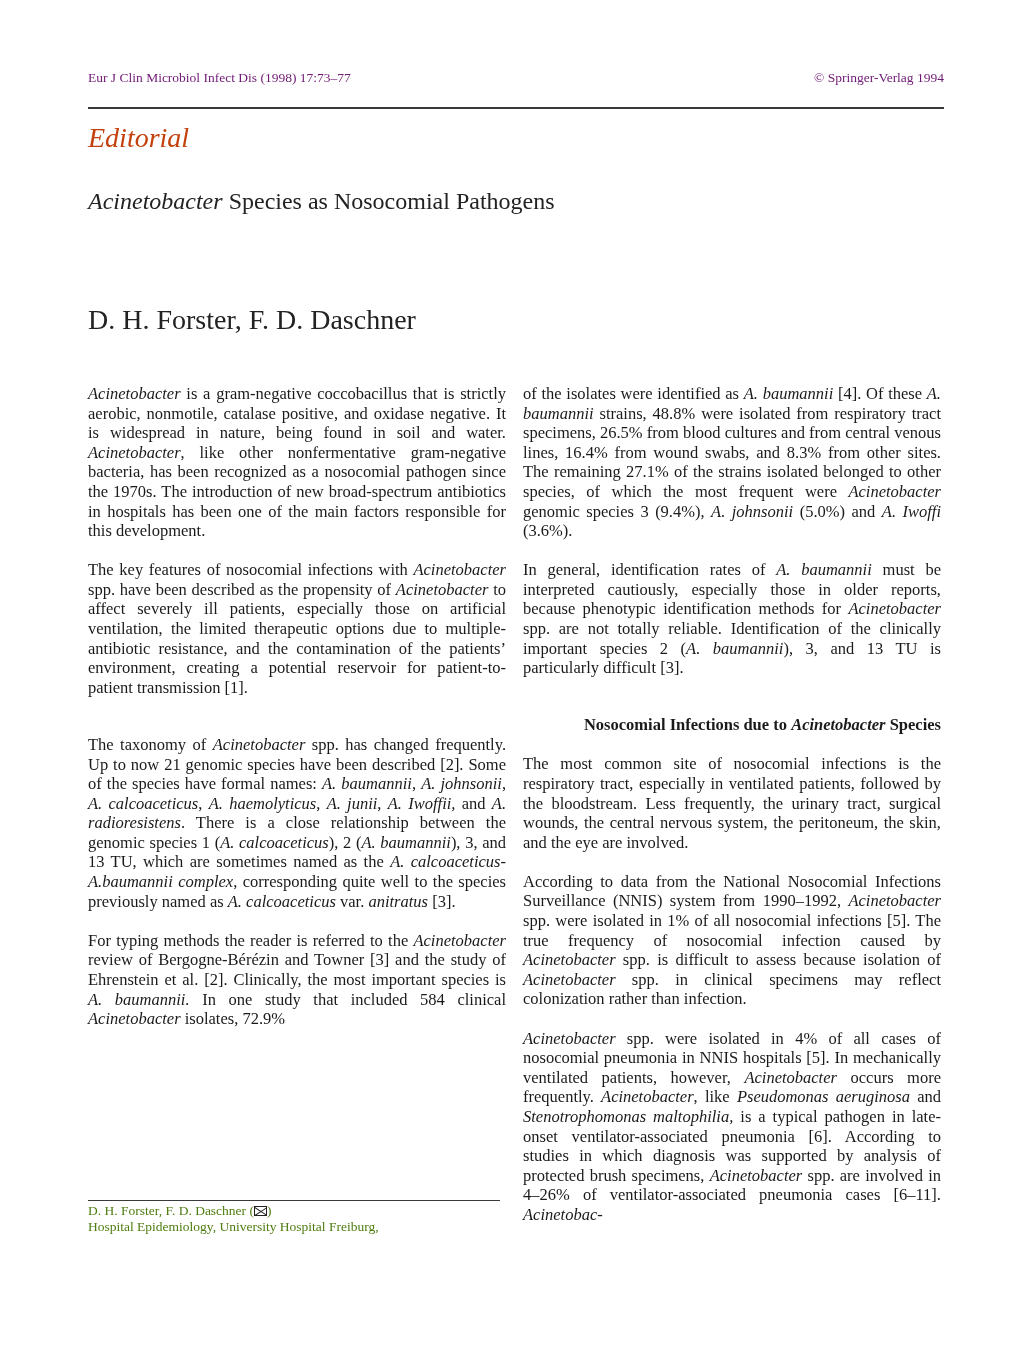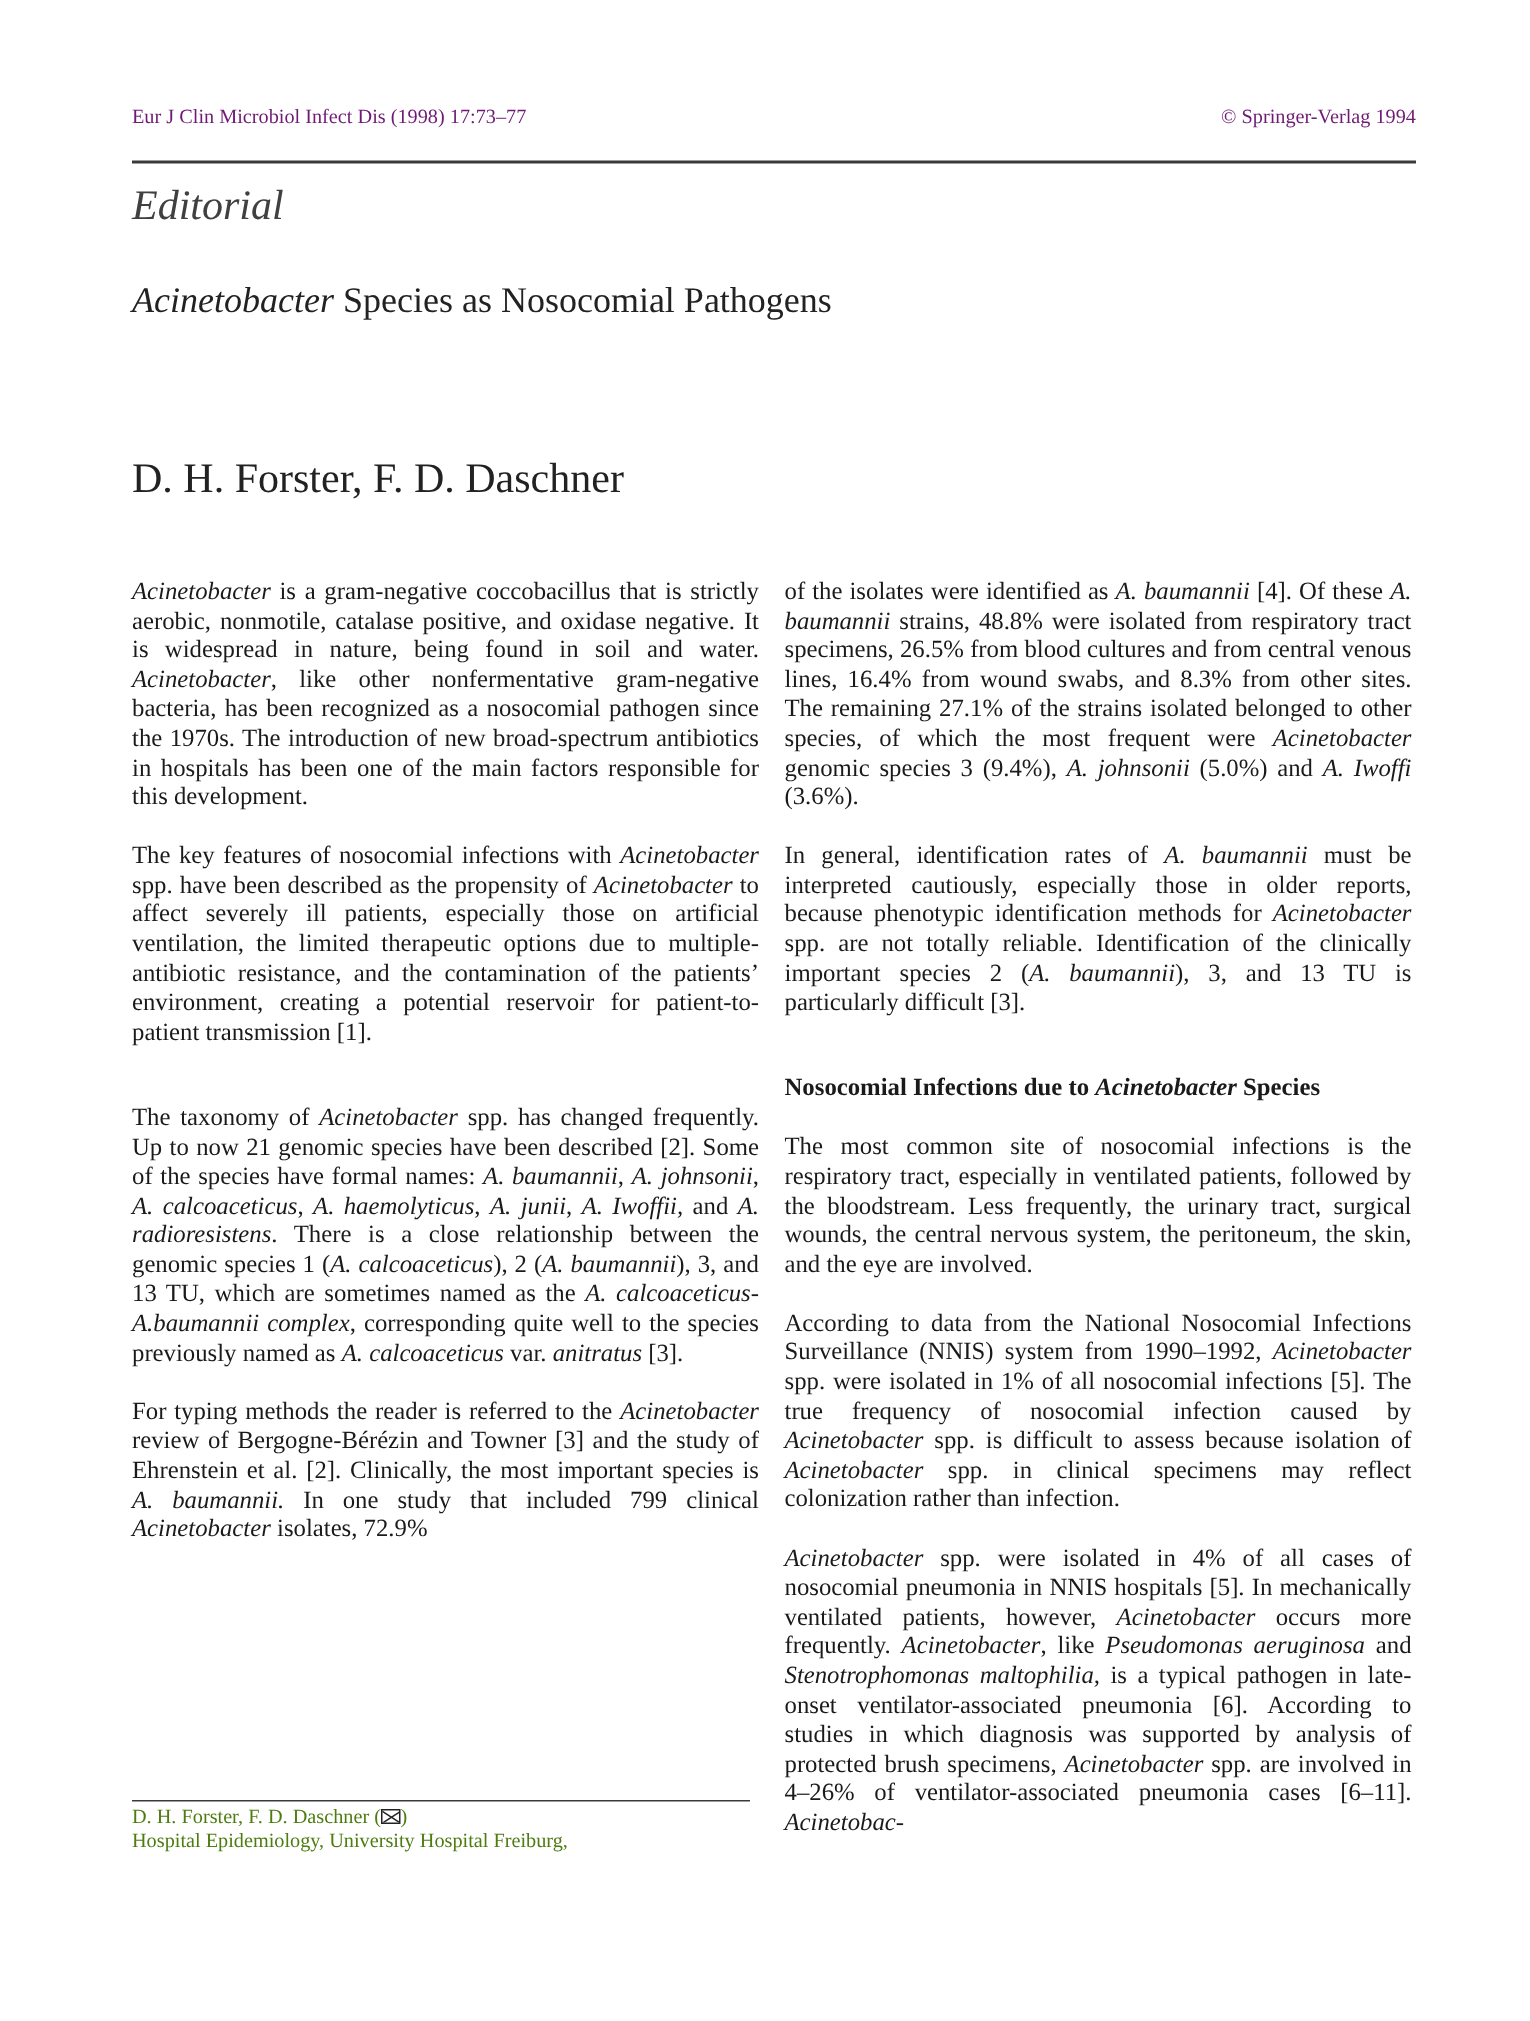--- a/index.html
+++ b/index.html
@@ -11,38 +11,38 @@
     position: absolute; left: 88px; top: 70px; width: 856px; height: 20px;
     font-size: 13.5px; color: #701a75;
   }
   .running-header .left { position: absolute; left: 0; top: 0; }
   .running-header .right { position: absolute; right: 0; top: 0; }
   .header-rule {
     position: absolute; left: 88px; top: 107px; width: 856px; height: 0;
     border-top: 2px solid #3a3a3a;
   }
   .section-label {
-    position: absolute; left: 88px; top: 122px; font-size: 28px; font-style: italic; color: #404040;
+    position: absolute; left: 88px; top: 122px; font-size: 28px; font-style: italic; color: #c2410c;
   }
   .title {
     position: absolute; left: 88px; top: 188px; font-size: 24px; color: #222; white-space: nowrap;
   }
   .title i { font-style: italic; }
   .authors {
     position: absolute; left: 88px; top: 304px; font-size: 28px; color: #222;
   }
   .col {
     position: absolute; top: 384px; width: 418px;
     font-size: 16.5px; line-height: 19.6px; text-align: justify; hyphens: manual;
   }
   .col.left { left: 88px; }
   .col.right { left: 523px; }
   .col p { margin: 0 0 19.5px 0; }
   .col h2 {
-    font-size: 16.5px; font-weight: bold; line-height: 19.6px; margin: 0 0 19.5px 0; text-align: left;
+    font-size: 16.5px; font-weight: bold; line-height: 19.6px; margin: 0 0 19.5px 0; text-align: right;
   }
   .col h2 i { font-style: italic; }
   .spacer-18 { height: 18px; }
   .footnote {
     position: absolute; left: 88px; top: 1200px; width: 412px;
     border-top: 1.5px solid #3a3a3a; padding-top: 2px;
     font-size: 13.5px; line-height: 16px; color: #4d7c0f;
   }
   .footnote div { white-space: nowrap; }
   .mail-icon {
@@ -68,21 +68,21 @@
 
 <div class="title"><i>Acinetobacter</i><span> Species as Nosocomial Pathogens</span></div>
 
 <div class="authors">D. H. Forster, F. D. Daschner</div>
 
 <div class="col left">
   <p><i>Acinetobacter</i><span> is a gram-negative coccobacillus that is strictly aerobic, nonmotile, catalase positive, and oxi­dase negative. It is widespread in nature, being found in soil and water. </span><i>Acinetobacter</i><span>, like other nonfermenta­tive gram-negative bacteria, has been recognized as a nosocomial pathogen since the 1970s. The introduction of new broad-spectrum antibiotics in hospitals has been one of the main factors responsible for this develop­ment.</span></p>
   <p><span>The key features of nosocomial infections with </span><i>Acineto­bacter</i><span> spp. have been described as the propensity of </span><i>Acinetobacter</i><span> to affect severely ill patients, especially those on artificial ventilation, the limited therapeutic options due to multiple-antibiotic resistance, and the contamination of the patients’ environment, creating a potential reservoir for patient-to-patient transmission [1].</span></p>
   <div class="spacer-18"></div>
   <p><span>The taxonomy of </span><i>Acinetobacter</i><span> spp. has changed fre­quently. Up to now 21 genomic species have been de­scribed [2]. Some of the species have formal names: </span><i>A. baumannii</i><span>, </span><i>A. johnsonii</i><span>, </span><i>A. calcoaceticus</i><span>, </span><i>A. haemolyti­cus</i><span>, </span><i>A. junii</i><span>, </span><i>A. Iwoffii,</i><span> and </span><i>A. radioresistens</i><span>. There is a close relationship between the genomic species 1 (</span><i>A. calcoaceticus</i><span>), 2 (</span><i>A. baumannii</i><span>), 3, and 13 TU, which are sometimes named as the </span><i>A. calcoaceticus-A.bau­mannii complex</i><span>, corresponding quite well to the species previously named as </span><i>A. calcoaceticus</i><span> var. </span><i>anitratus</i><span> [3].</span></p>
-  <p><span>For typing methods the reader is referred to the </span><i>Acine­tobacter</i><span> review of Bergogne-Bérézin and Towner [3] and the study of Ehrenstein et al. [2]. Clinically, the most important species is </span><i>A. baumannii.</i><span> In one study that included 799 clinical </span><i>Acinetobacter</i><span> isolates, 72.9%</span></p>
+  <p><span>For typing methods the reader is referred to the </span><i>Acine­tobacter</i><span> review of Bergogne-Bérézin and Towner [3] and the study of Ehrenstein et al. [2]. Clinically, the most important species is </span><i>A. baumannii.</i><span> In one study that included 584 clinical </span><i>Acinetobacter</i><span> isolates, 72.9%</span></p>
 </div>
 
 <div class="col right">
   <p><span>of the isolates were identified as </span><i>A. baumannii</i><span> [4]. Of these </span><i>A. baumannii</i><span> strains, 48.8% were isolated from respiratory tract specimens, 26.5% from blood cultures and from central venous lines, 16.4% from wound swabs, and 8.3% from other sites. The remaining 27.1% of the strains isolated belonged to other species, of which the most frequent were </span><i>Acinetobacter</i><span> genomic species 3 (9.4%), </span><i>A. johnsonii</i><span> (5.0%) and </span><i>A. Iwoffi</i><span> (3.6%).</span></p>
   <p><span>In general, identification rates of </span><i>A. baumannii</i><span> must be interpreted cautiously, especially those in older reports, because phenotypic identification methods for </span><i>Acineto­bacter</i><span> spp. are not totally reliable. Identification of the clinically important species 2 (</span><i>A. baumannii</i><span>), 3, and 13 TU is particularly difficult [3].</span></p>
   <div class="spacer-18"></div>
   <h2><span>Nosocomial Infections due to </span><i>Acinetobacter</i><span> Species</span></h2>
   <p><span>The most common site of nosocomial infections is the respiratory tract, especially in ventilated patients, fol­lowed by the bloodstream. Less frequently, the urinary tract, surgical wounds, the central nervous system, the peritoneum, the skin, and the eye are involved.</span></p>
   <p><span>According to data from the National Nosocomial Infec­tions Surveillance (NNIS) system from 1990–1992, </span><i>Aci­netobacter</i><span> spp. were isolated in 1% of all nosocomial infections [5]. The true frequency of nosocomial infec­tion caused by </span><i>Acinetobacter</i><span> spp. is difficult to assess because isolation of </span><i>Acinetobacter</i><span> spp. in clinical speci­mens may reflect colonization rather than infection.</span></p>
   <p><i>Acinetobacter</i><span> spp. were isolated in 4% of all cases of nosocomial pneumonia in NNIS hospitals [5]. In me­chanically ventilated patients, however, </span><i>Acinetobacter</i><span> occurs more frequently. </span><i>Acinetobacter</i><span>, like </span><i>Pseudo­monas aeruginosa</i><span> and </span><i>Stenotrophomonas maltophilia,</i><span> is a typical pathogen in late-onset ventilator-associated pneumonia [6]. According to studies in which diagnosis was supported by analysis of protected brush speci­mens, </span><i>Acinetobacter</i><span> spp. are involved in 4–26% of ven­tilator-associated pneumonia cases [6–11]. </span><i>Acinetobac-</i></p>

